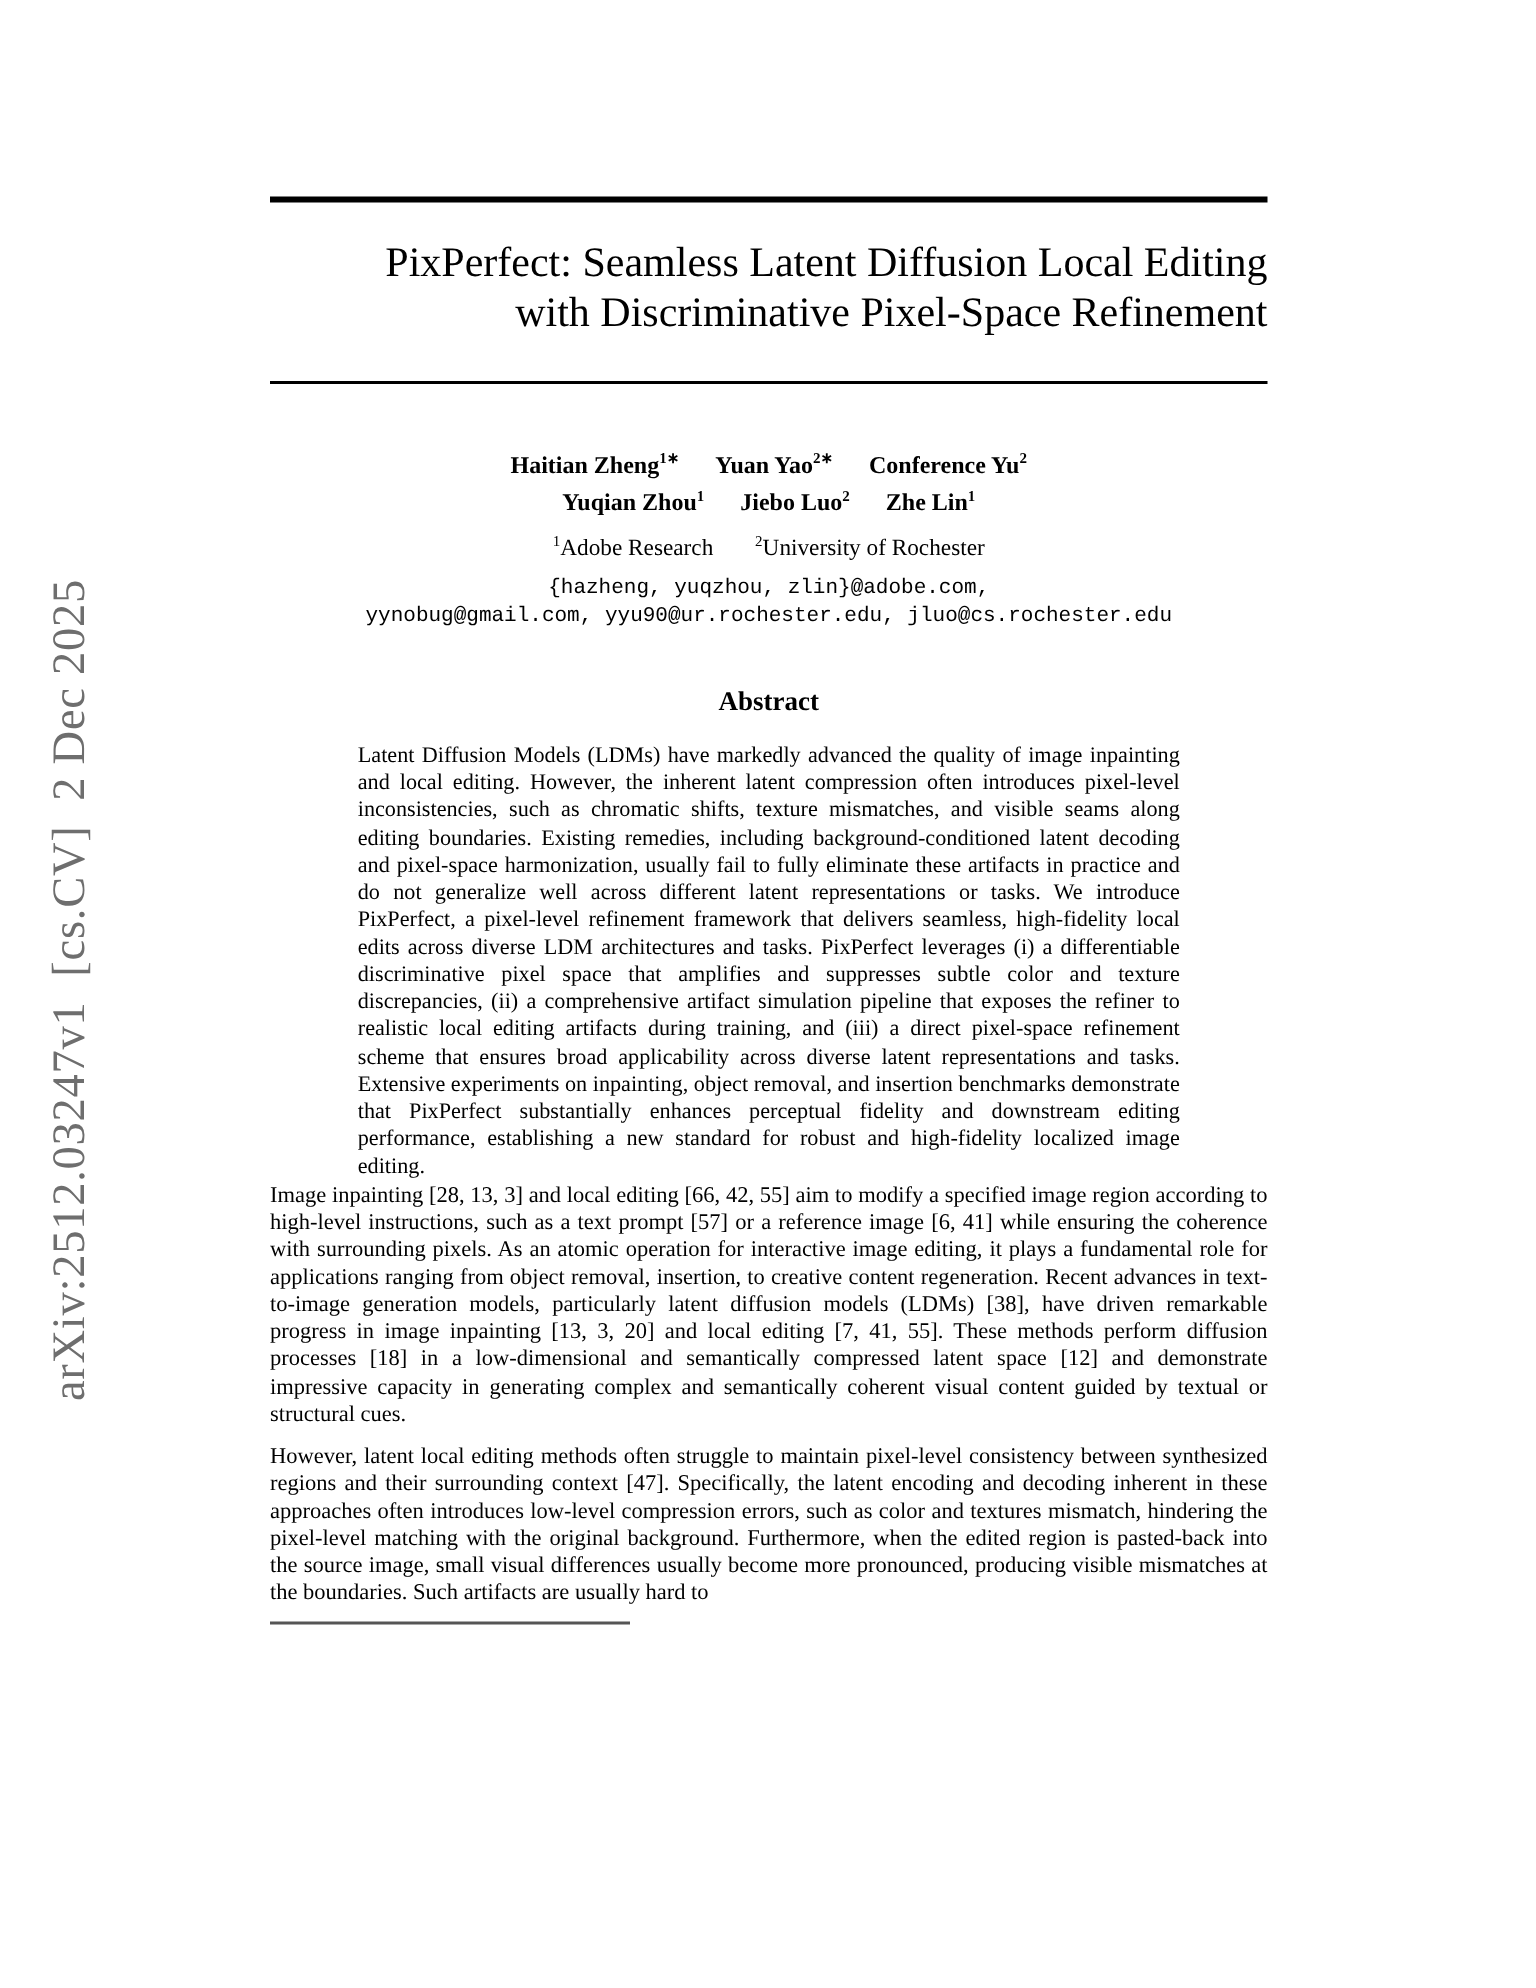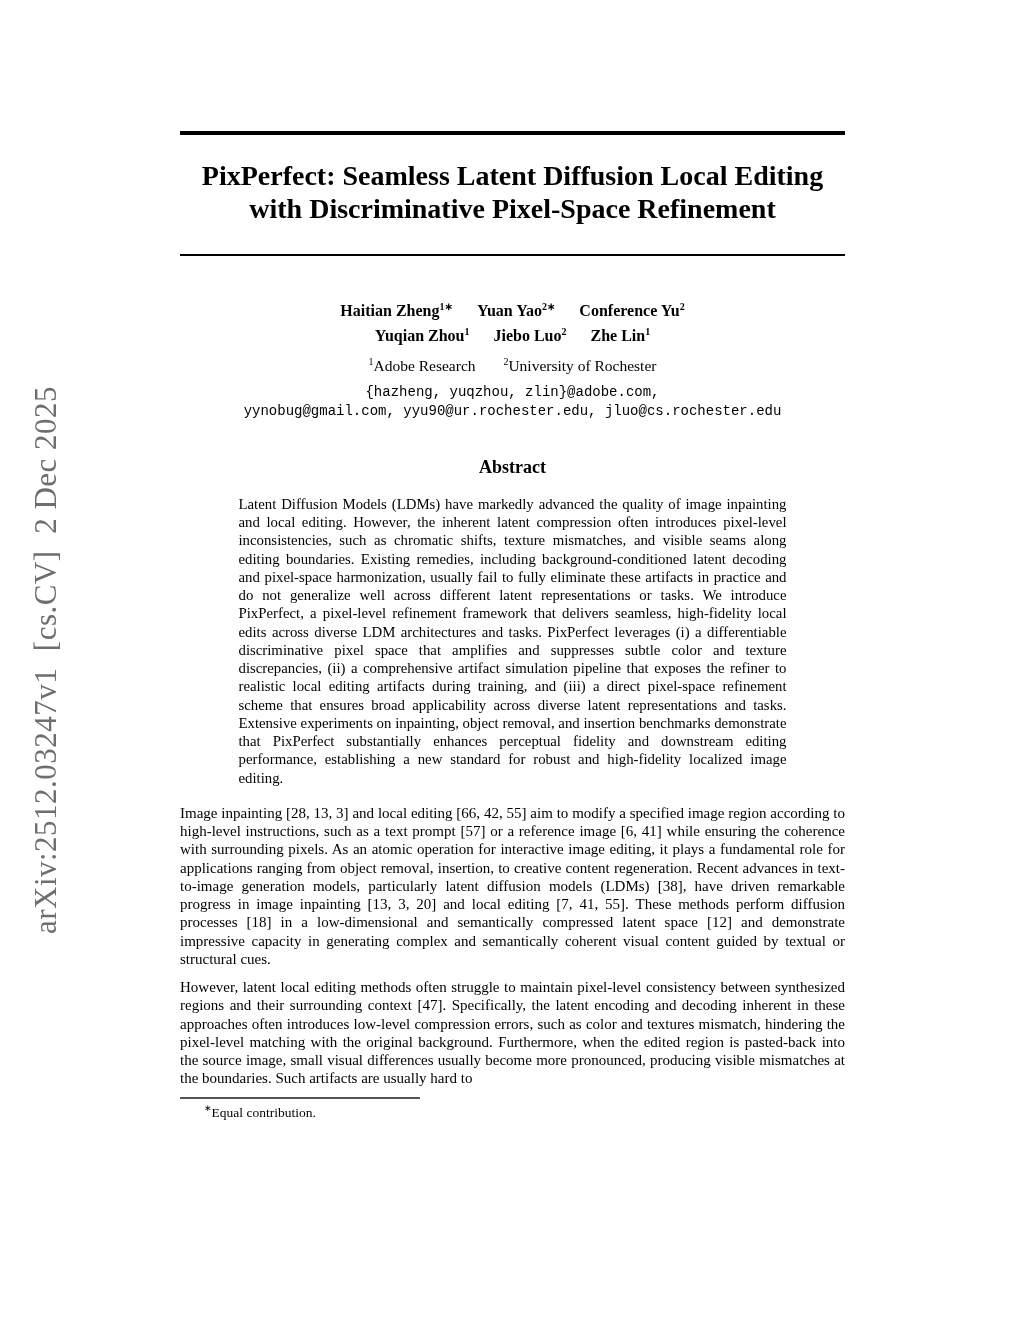--- a/index.html
+++ b/index.html
@@ -39,23 +39,23 @@
     height: 4px;
     background: #000000;
   }
   .rule-thin {
     width: 665px;
     height: 2px;
     background: #000000;
   }
   .title {
     margin-top: 24px;
-    text-align: center;
+    text-align: right;
     font-size: 28px;
-    font-weight: bold;
+    font-weight: normal;
     line-height: 33px;
   }
   .rule-mid {
     margin-top: 29px;
   }
   .authors-block {
     margin-top: 41px;
     text-align: center;
   }
   .author-row {
@@ -102,21 +102,21 @@
   .section-heading {
     margin-top: 29px;
     font-size: 18.5px;
     font-weight: bold;
   }
   .section-heading .sec-num {
     display: inline-block;
     margin-right: 18px;
   }
   .para {
-    margin-top: 17px;
+    margin-top: 1px;
     font-size: 15px;
     line-height: 18.25px;
     text-align: justify;
     hyphens: auto;
     -webkit-hyphens: auto;
   }
   .para + .para {
     margin-top: 10px;
   }
   .footnote-rule {
@@ -181,20 +181,17 @@
 
     <div class="abstract-body">Latent Diffusion Models (LDMs) have markedly advanced the quality of image inpainting and local editing. However, the inherent latent compression often introduces pixel-level inconsistencies, such as chromatic shifts, texture mismatches, and visible seams along editing boundaries. Existing remedies, including background-conditioned latent decoding and pixel-space harmonization, usually fail to fully eliminate these artifacts in practice and do not generalize well across different latent representations or tasks. We introduce PixPerfect, a pixel-level refinement framework that delivers seamless, high-fidelity local edits across diverse LDM architectures and tasks. PixPerfect leverages (i) a differentiable discriminative pixel space that amplifies and suppresses subtle color and texture discrepancies, (ii) a comprehensive artifact simulation pipeline that exposes the refiner to realistic local editing artifacts during training, and (iii) a direct pixel-space refinement scheme that ensures broad applicability across diverse latent representations and tasks. Extensive experiments on inpainting, object removal, and insertion benchmarks demonstrate that PixPerfect substantially enhances perceptual fidelity and downstream editing performance, establishing a new standard for robust and high-fidelity localized image editing.</div>
 
 
     <div class="para">Image inpainting [28, 13, 3] and local editing [66, 42, 55] aim to modify a specified image region according to high-level instructions, such as a text prompt [57] or a reference image [6, 41] while ensuring the coherence with surrounding pixels.  As an atomic operation for interactive image editing, it plays a fundamental role for applications ranging from object removal, insertion, to creative content regeneration. Recent advances in text-to-image generation models, particularly latent diffusion models (LDMs) [38], have driven remarkable progress in image inpainting [13, 3, 20] and local editing [7, 41, 55]. These methods perform diffusion processes [18] in a low-dimensional and semantically compressed latent space [12] and demonstrate impressive capacity in generating complex and semantically coherent visual content guided by textual or structural cues.</div>
 
     <div class="para">However, latent local editing methods often struggle to maintain pixel-level consistency between synthesized regions and their surrounding context [47]. Specifically, the latent encoding and decoding inherent in these approaches often introduces low-level compression errors, such as color and textures mismatch, hindering the pixel-level matching with the original background. Furthermore, when the edited region is pasted-back into the source image, small visual differences usually become more pronounced, producing visible mismatches at the boundaries.  Such artifacts are usually hard to</div>
 
     <div class="footnote-rule"></div>
 
-    <div class="footnote">
-      <sup>∗</sup><span>Equal contribution.</span>
-    </div>
 
 
   </div>
 
 </div>
 
 </body></html>

